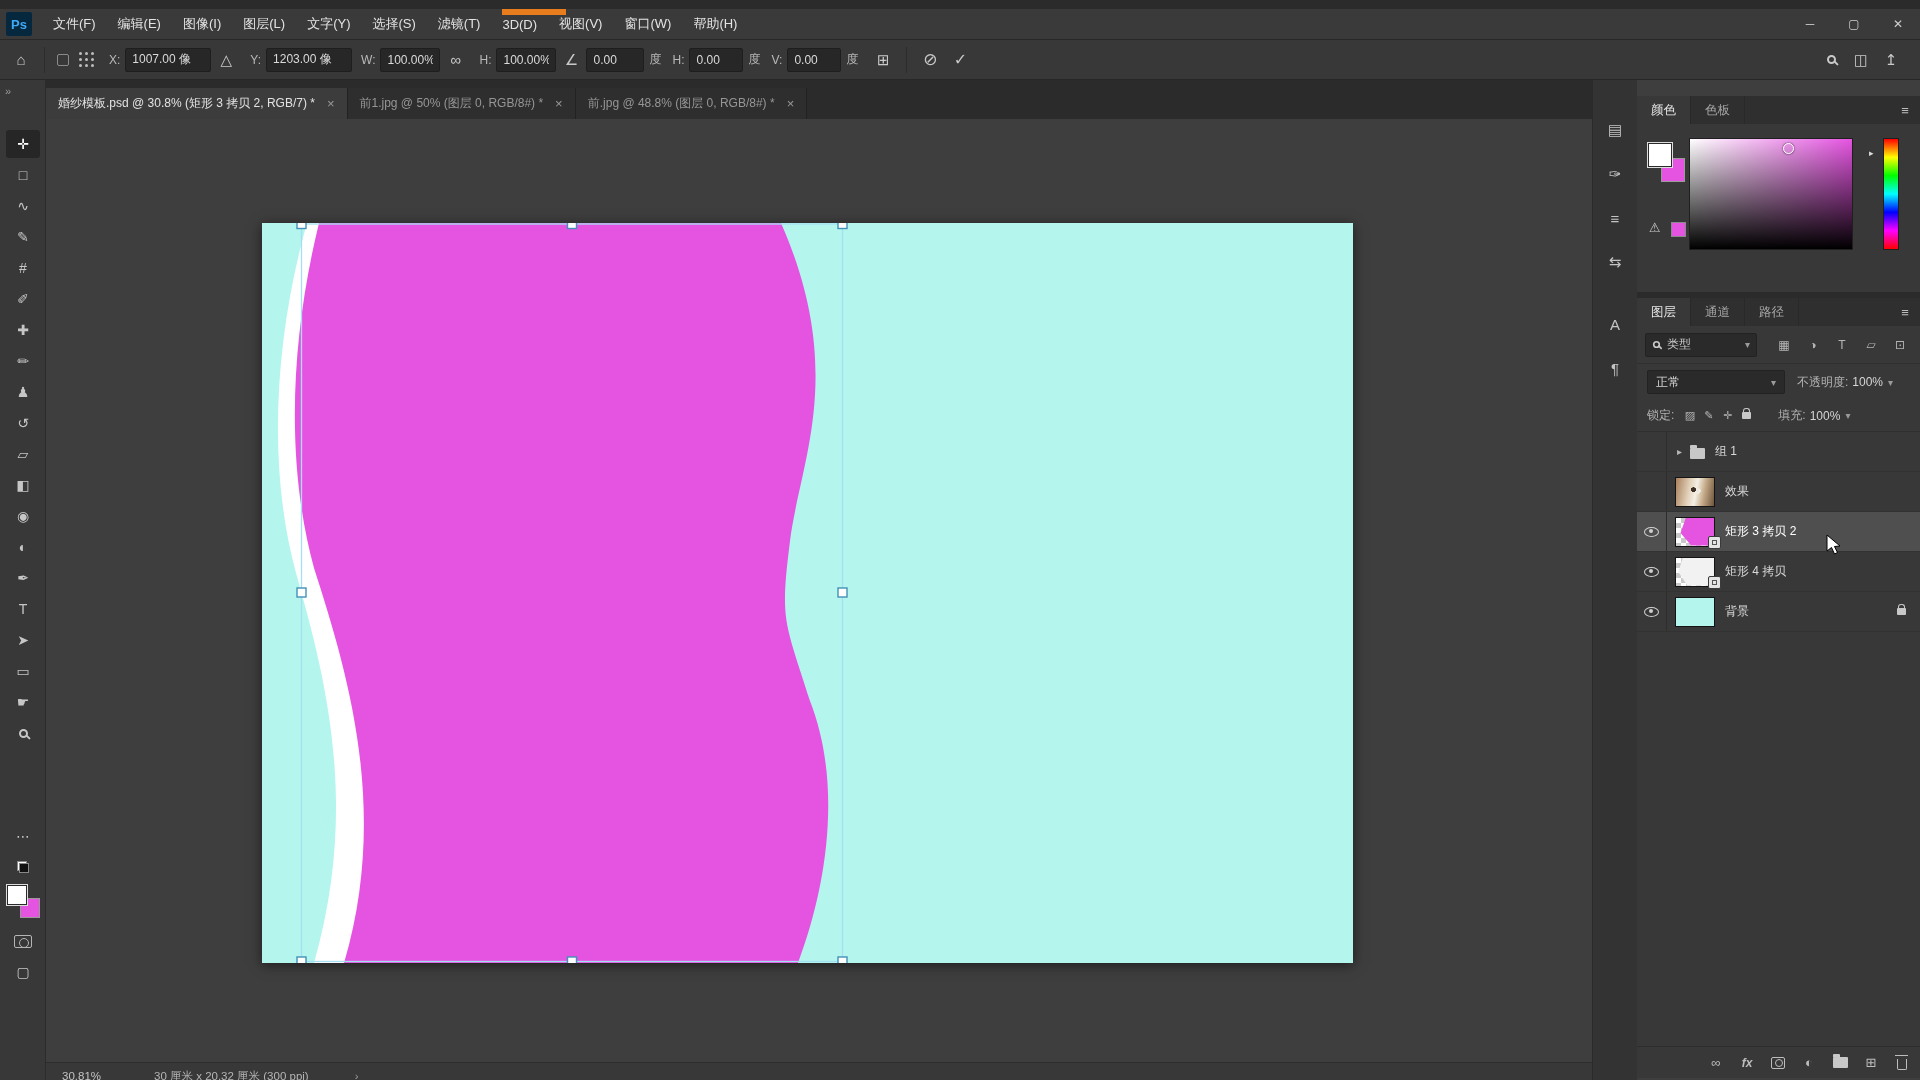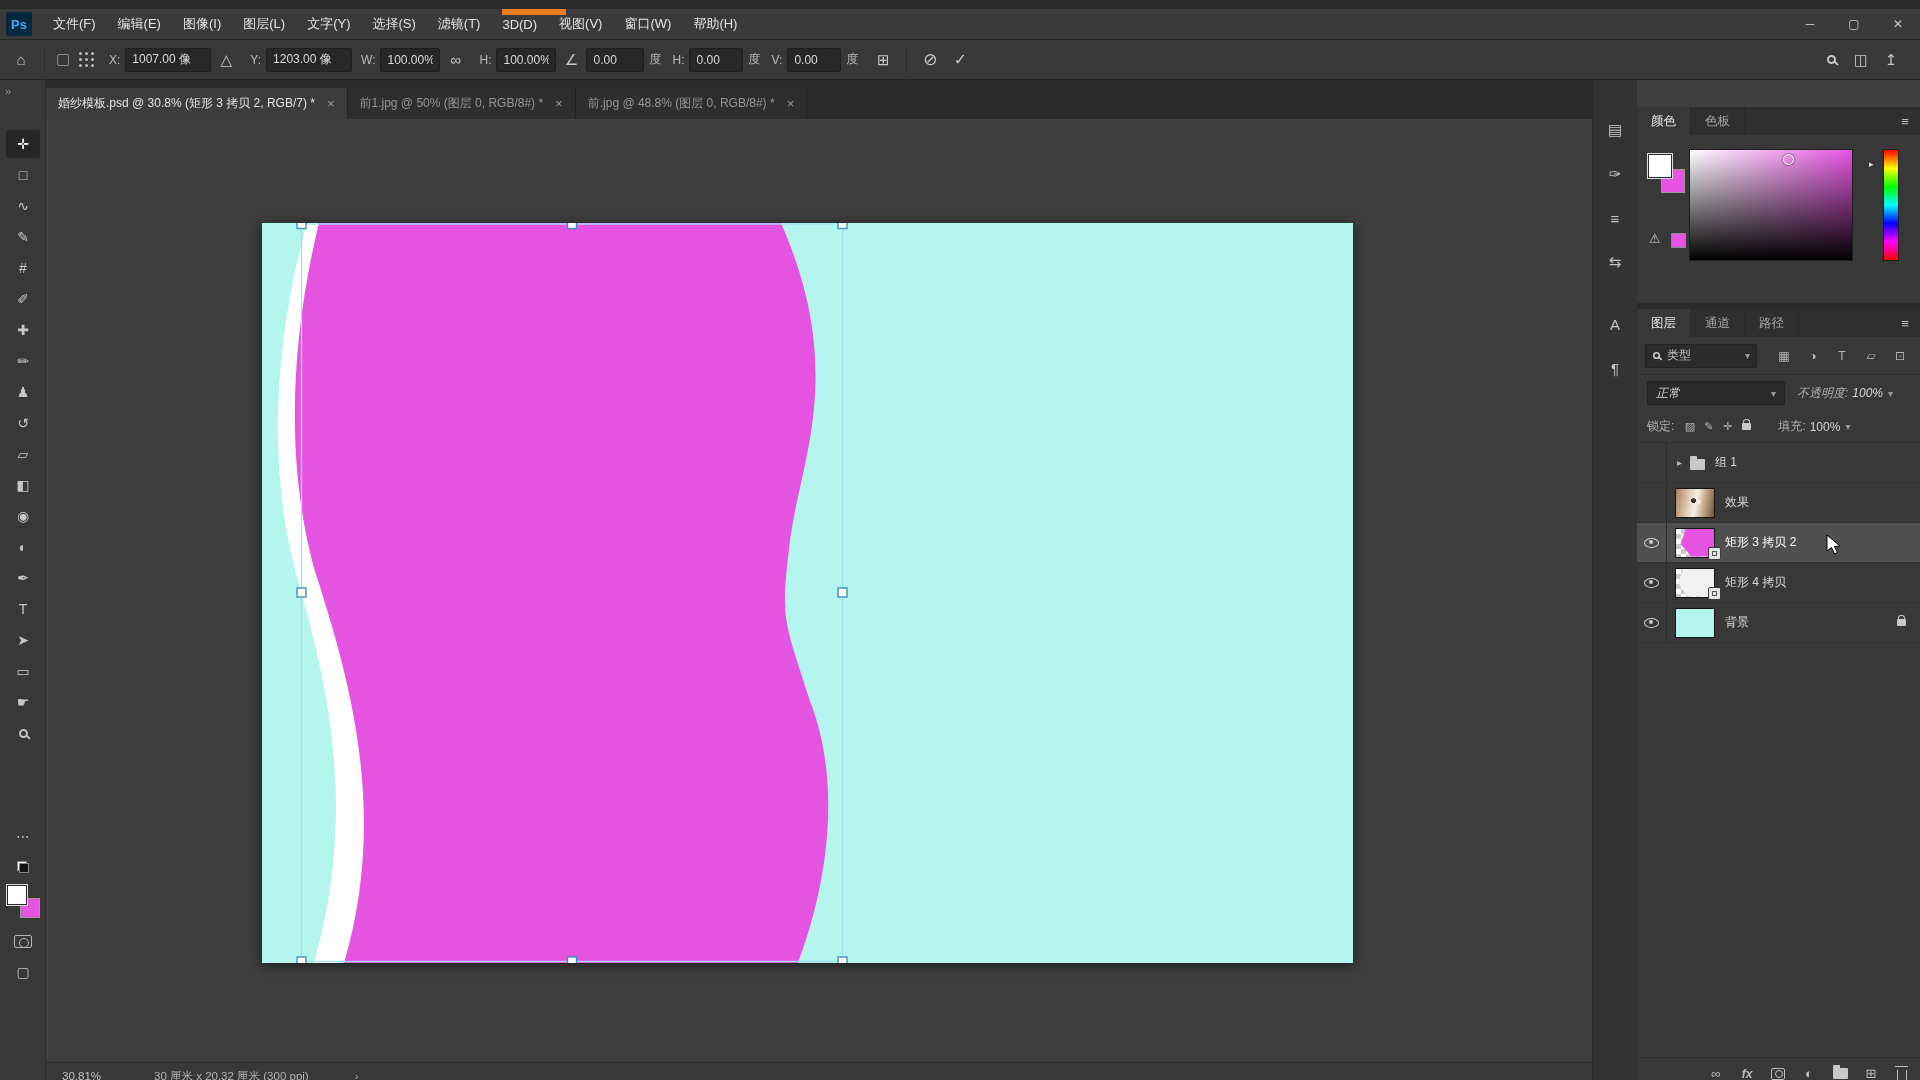--- a/index.html
+++ b/index.html
@@ -84,21 +84,21 @@
   #status-chevron { margin-left:46px; color:#9a9a9a; }
 
   
   #iconstrip { position:absolute; left:1592px; top:71px; width:45px; height:1009px; background:#333333;
     border-left:1px solid #2a2a2a; display:flex; flex-direction:column; align-items:center; }
   .strip-icon { width:32px; height:32px; margin-top:12px; display:flex; align-items:center; justify-content:center;
     color:#c4c4c4; font-size:15px; border-radius:3px; }
   .strip-gap { height:18px; }
 
   
-  #panels { position:absolute; left:1637px; top:98px; width:283px; height:854px; background:#eab308; }
+  #panels { position:absolute; left:1637px; top:87px; width:283px; height:854px; background:#eab308; }
   .panel-tabs { height:28px; background:#2f2f2f; display:flex; align-items:stretch; }
   .ptab { padding:0 14px; display:flex; align-items:center; font-size:12.5px; color:#a8a8a8;
     border-right:1px solid #292929; }
   .ptab.active { background:#383838; color:#e5e5e5; }
   .pmenu { margin-left:auto; width:30px; display:flex; align-items:center; justify-content:center; color:#bdbdbd; }
 
   #color-panel { height:196px; background:#383838; }
   #color-body { position:relative; height:168px; }
   .fgbg2 { position:absolute; left:10px; top:18px; width:40px; height:42px; }
   .fgbg2 .bg { position:absolute; right:2px; bottom:2px; width:24px; height:24px; background:var(--magenta); border:1px solid #9a9a9a; }
@@ -116,21 +116,21 @@
   #panel-gap { height:6px; background:#2b2b2b; }
 
   #layers-panel { height:780px; background:#383838; display:flex; flex-direction:column; }
   #filter-row { height:38px; display:flex; align-items:center; padding:0 8px; border-bottom:1px solid #2f2f2f; }
   #filter-box { width:112px; height:24px; background:#2a2a2a; border:1px solid #222; border-radius:2px;
     display:flex; align-items:center; padding:0 6px; color:#c9c9c9; font-size:12px; }
   #filter-box .mag { transform:scale(.8); margin-right:6px; }
   #filter-box .caret { margin-left:auto; }
   .filter-btn { width:24px; height:22px; margin-left:5px; display:flex; align-items:center; justify-content:center;
     color:#b5b5b5; font-size:12px; border-radius:2px; }
-  #blend-row { height:36px; display:flex; align-items:center; padding:0 10px;font-style:italic; }
+  #blend-row { height:36px; display:flex; align-items:center; padding:0 10px; }
   .dd { height:24px; background:#2a2a2a; border:1px solid #222; border-radius:2px; display:flex; align-items:center;
     padding:0 8px; color:#d5d5d5; font-size:12px; }
   #blend-dd { width:138px; }
   .dd .caret { margin-left:auto; color:#9a9a9a; font-size:10px; }
   .plabel { font-size:12px; color:#b2b2b2; white-space:nowrap; }
   .vdd { height:24px; display:flex; align-items:center; padding:0 4px; color:#d5d5d5; font-size:12px; }
   #lock-row { height:32px; display:flex; align-items:center; padding:0 10px; border-bottom:1px solid #2f2f2f; }
   .lock-ic { width:19px; height:18px; display:flex; align-items:center; justify-content:center;
     color:#b5b5b5; font-size:11px; }
   .caret { font-size:10px; color:#9a9a9a; }

